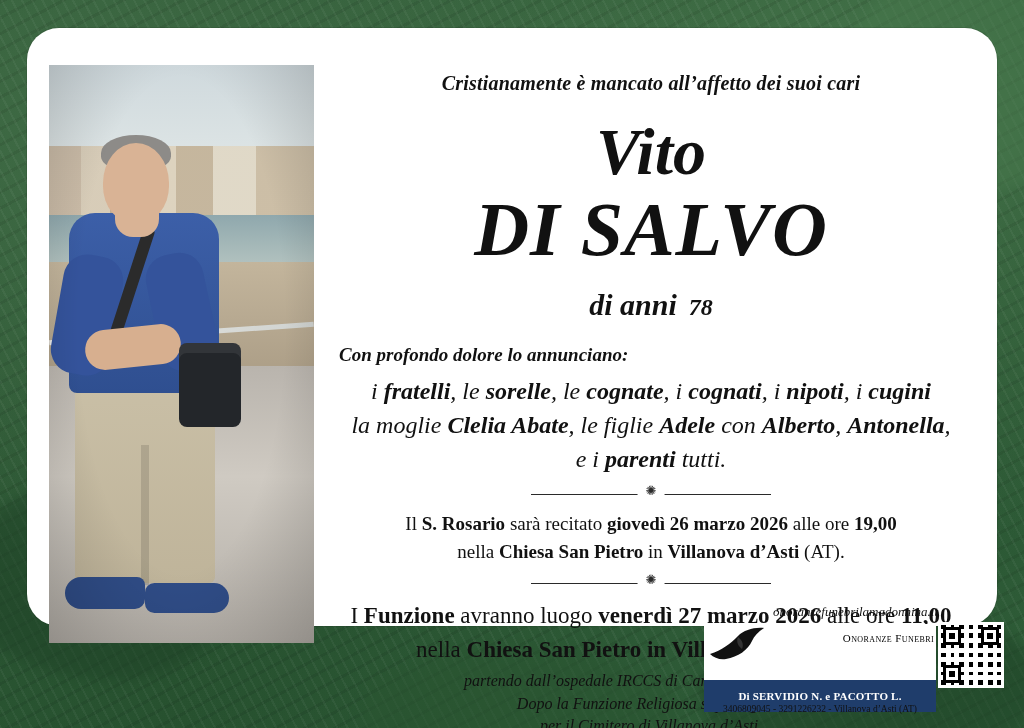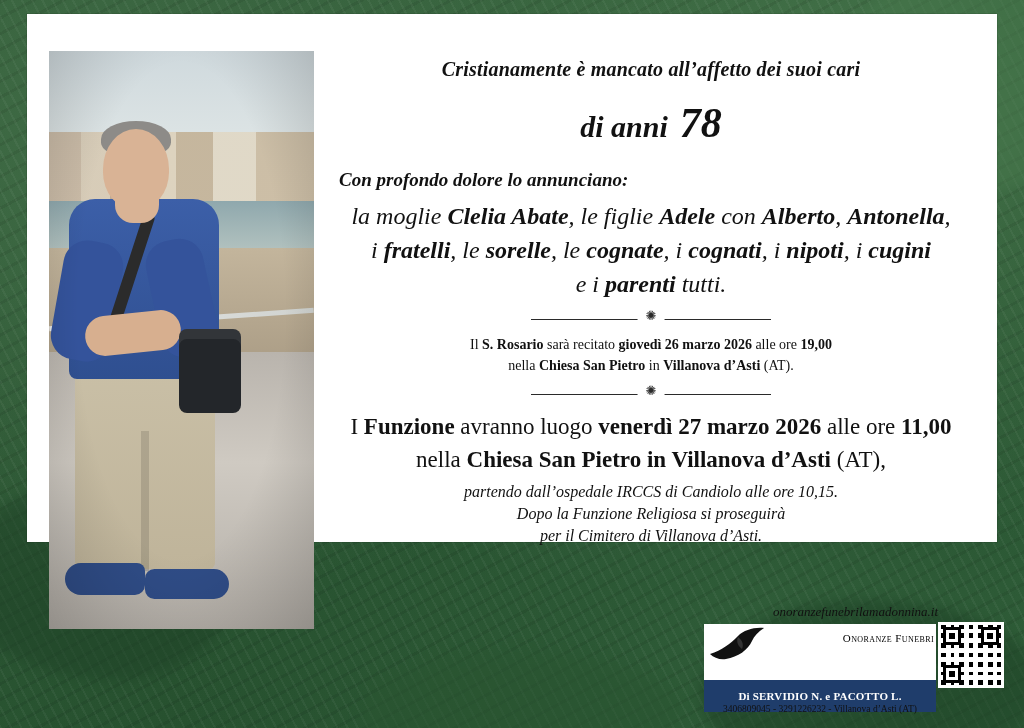--- a/index.html
+++ b/index.html
@@ -30,24 +30,25 @@
   .blotch {
     position: absolute;
     border-radius: 48% 52% 44% 56% / 52% 46% 54% 48%;
     filter: blur(6px);
     opacity: .5;
   }
 
   
   .card {
     position: absolute;
-    left: 27px; top: 14px;
-    width: 970px; height: 528px;
+    left: 27px; top: 28px;
+    width: 970px; height: 598px;
     background: #ffffff;
     box-shadow: 0 0 0 1px rgba(0,0,0,.08);
+    border-radius: 32px;
   }
 
   .photo {
     position: absolute;
     left: 22px; top: 37px;
     width: 265px; height: 578px;
     overflow: hidden;
     background: #9aa7a5;
   }
   .photo .sky {
@@ -172,21 +173,21 @@
     margin: 4px 0 0;
     letter-spacing: 1px;
   }
   .age-row {
     font-size: 30px;
     font-style: italic;
     font-weight: 700;
     margin: 18px 0 0;
   }
   .age-row .years {
-    font-size: 42px;
+    font-size: 24px;
     margin-left: 12px;
   }
 
   .announce {
     font-style: italic;
     font-weight: 700;
     font-size: 19px;
     text-align: left;
     margin: 22px 0 8px 12px;
   }
@@ -214,21 +215,21 @@
     position: absolute; left: 50%; top: -4px;
     transform: translateX(-50%);
     background: #fff;
     padding: 0 8px;
     font-size: 13px;
     color: #2a2a2a;
     line-height: 14px;
   }
 
   .rosary {
-    font-size: 14px;
+    font-size: 19px;
     line-height: 1.45;
   }
   .rosary b { font-weight: 700; }
   .funeral {
     font-size: 23px;
     line-height: 1.45;
   }
   .funeral b { font-weight: 700; }
   .small-note {
     font-size: 16px;
@@ -346,33 +347,35 @@
     <div class="fig-collar"></div>
     <div class="fig-shoeL"></div>
     <div class="fig-shoeR"></div>
     <div class="vignette"></div>
   </div>
 
   <div class="content">
 
     <div class="lead">Cristianamente è mancato all’affetto dei suoi cari</div>
 
+    <div class="name-first">Vito</div>
+    <div class="name-last">DI SALVO</div>
 
     <div class="age-row">
       <span>di anni</span><span class="years">78</span>
     </div>
 
     <div class="announce">Con profondo dolore lo annunciano:</div>
 
     <div class="family">
       <div>
+        <span>i </span><b>fratelli</b><span>, le </span><b>sorelle</b><span>, le </span><b>cognate</b><span>, i </span><b>cognati</b><span>, i </span><b>nipoti</b><span>, i </span><b>cugini</b>
+      </div>
+      <div>
         <span>la moglie </span><b>Clelia Abate</b><span>, le figlie </span><b>Adele</b><span> con </span><b>Alberto</b><span>, </span><b>Antonella</b><span>,</span>
-      </div>
-      <div>
-        <span>i </span><b>fratelli</b><span>, le </span><b>sorelle</b><span>, le </span><b>cognate</b><span>, i </span><b>cognati</b><span>, i </span><b>nipoti</b><span>, i </span><b>cugini</b>
       </div>
       <div>
         <span>e i </span><b>parenti</b><span> tutti.</span>
       </div>
     </div>
 
     <div class="divider"></div>
 
     <div class="rosary">
       <div>

